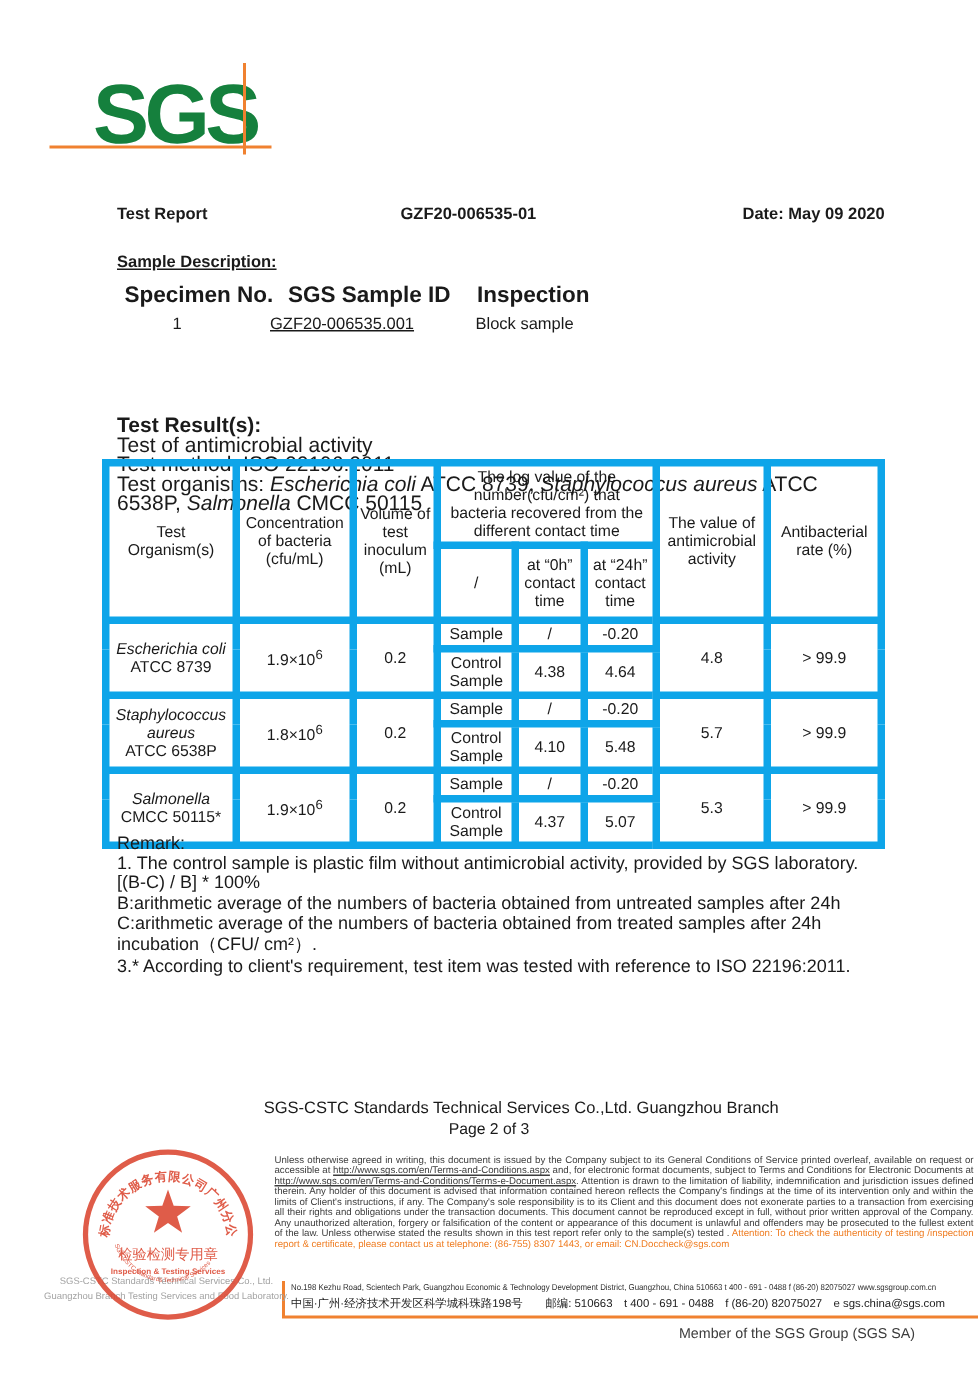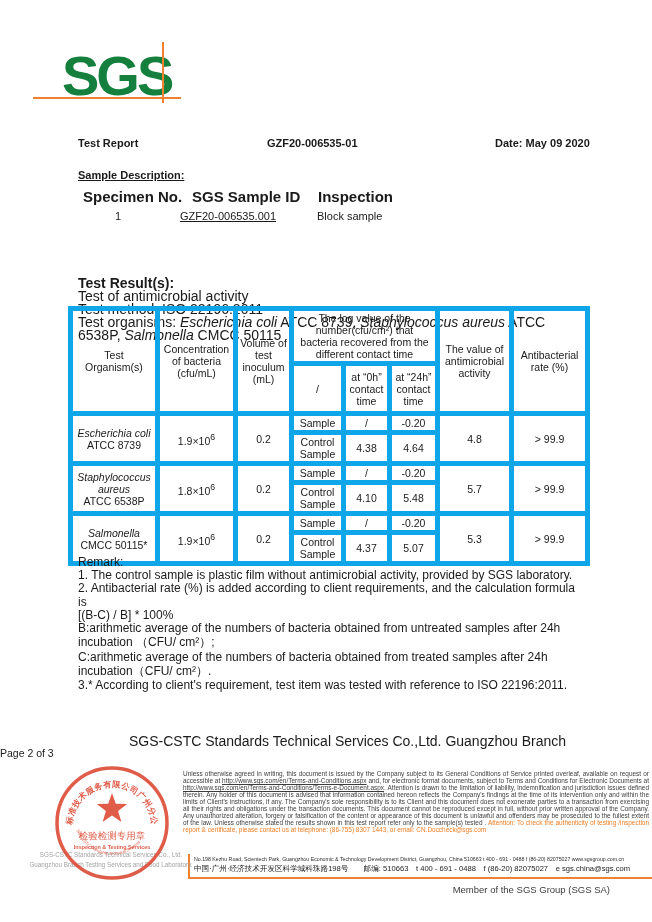--- a/index.html
+++ b/index.html
@@ -37,22 +37,22 @@
   table.results { position:absolute; left:68px; top:306px; width:517px; border-collapse:collapse; table-layout:fixed; font-size:10.5px; }
   table.results td { border:5px solid #0ea5e9; text-align:center; vertical-align:middle; padding:1px 2px; line-height:12px; }
   .rh1 { height:52px; } .rh2 { height:50px; }
   .rs  { height:17px; } .rc { height:28px; }
 
   
   .remark { left:78px; top:556px; width:505px; font-size:12px; line-height:13.2px; }
   .remark .cjkline { line-height:15.5px; }
 
   
-  .foot-co   { left:0; top:733px; width:652px; text-align:center; font-size:14px;padding-left:43px; }
-  .foot-page { left:0; top:747px; width:652px; text-align:left; font-size:10.5px; }
+  .foot-co   { left:0; top:733px; width:652px; text-align:center; font-size:11px;padding-left:43px; }
+  .foot-page { left:0; top:747px; width:652px; text-align:center; font-size:10.5px; }
 
   
   .legal { left:183px; top:770px; width:466px; font-size:6.45px; line-height:7.05px; text-align:justify; color:#3d3d3d; }
   .legal .lnk { text-decoration:underline; }
   .legal .warn { color:#ef7d22; }
 
   
   .addr-vline { left:188px; top:854px; width:1.5px; height:24px; background:#f08130; }
   .addr-en { left:194px; top:856px; width:470px; font-size:5.7px; color:#2e2e2e; white-space:nowrap; transform:scaleX(.92); transform-origin:0 0; }
   .addr-cn { left:194px; top:864px; width:470px; font-size:7.6px; color:#222; white-space:nowrap; }
@@ -163,24 +163,22 @@
       <td>Control Sample</td>
       <td>4.37</td>
       <td>5.07</td>
     </tr>
   </tbody>
     </table>
 
   <div class="abs remark">
     <div>Remark:</div>
     <div>1. The control sample is plastic film without antimicrobial activity, provided by SGS laboratory.</div>
-    <div>2. Antibacterial rate (%) is added according to client requirements, and the calculation formula is</div>
     <div>[(B-C) / B] * 100%</div>
     <div>B:arithmetic average of the numbers of bacteria obtained from untreated samples after 24h</div>
-    <div class="cjkline">incubation （CFU/ cm²）;</div>
     <div>C:arithmetic average of the numbers of bacteria obtained from treated samples after 24h</div>
     <div class="cjkline">incubation（CFU/ cm²）.</div>
     <div>3.* According to client's requirement, test item was tested with reference to ISO 22196:2011.</div>
   </div>
 
   <div class="abs foot-co">SGS-CSTC Standards Technical Services Co.,Ltd. Guangzhou Branch</div>
   <div class="abs foot-page">Page 2 of 3</div>
 
   <div class="abs stamp-co">
     <div>SGS-CSTC Standards Technical Services Co., Ltd.</div>

